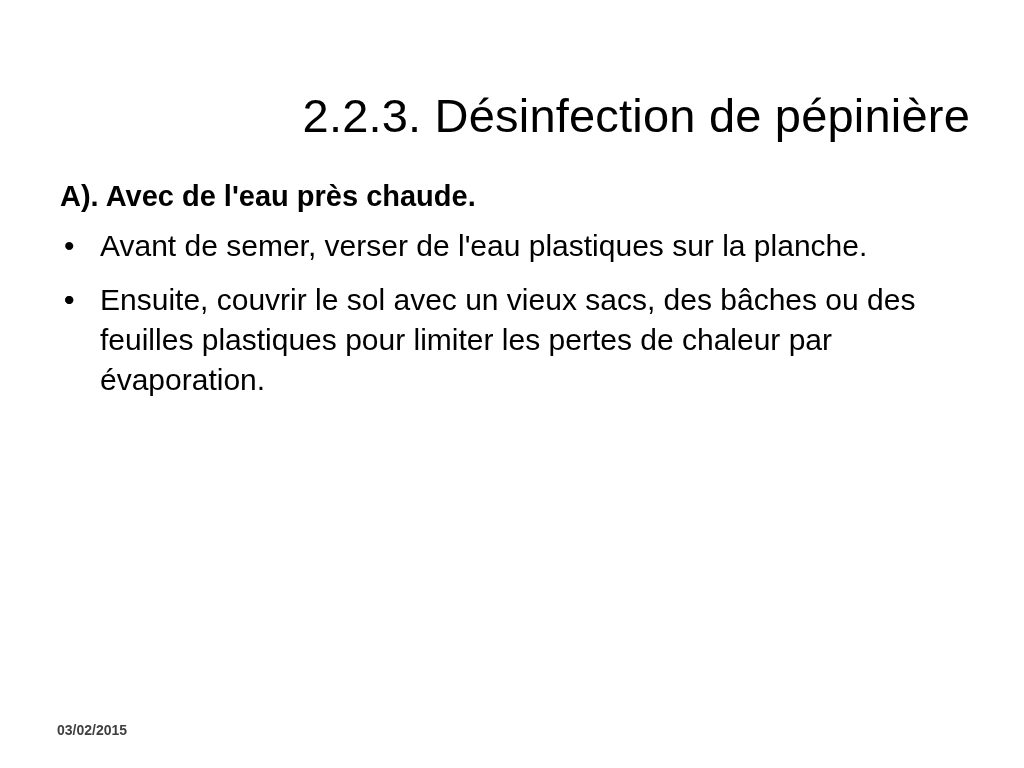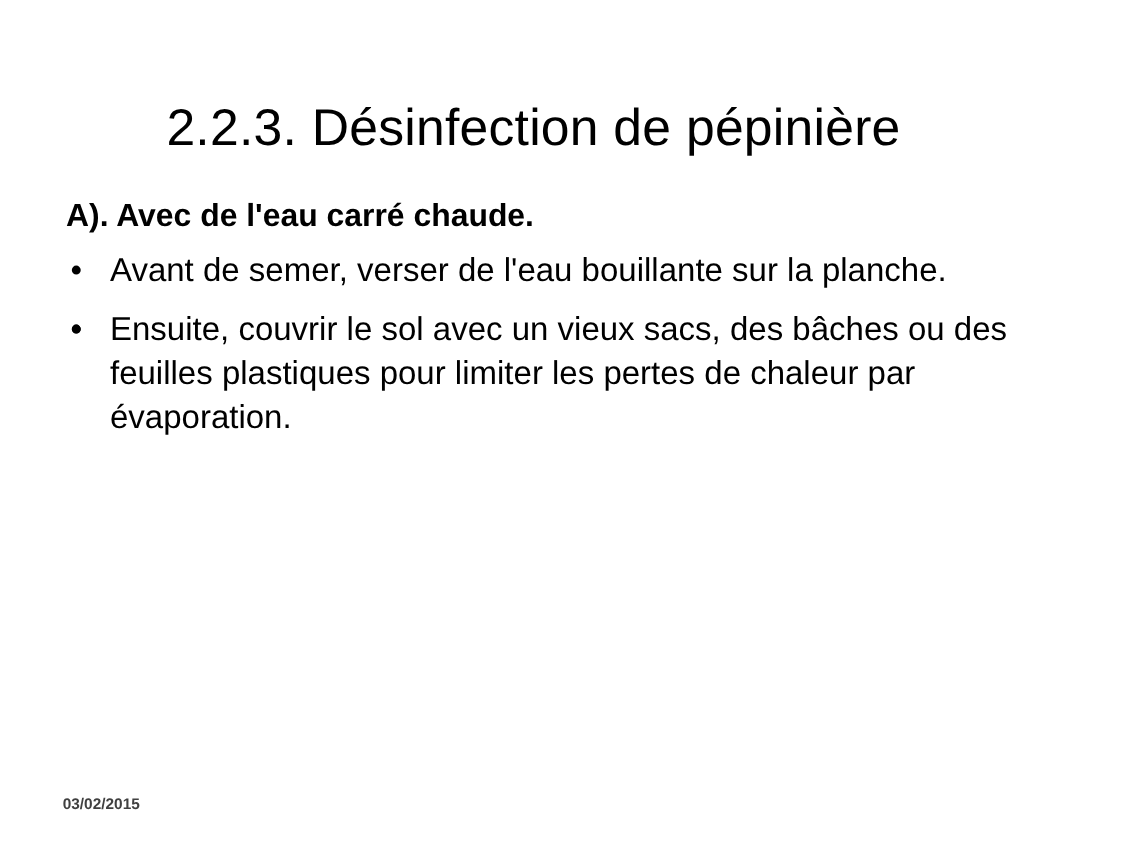--- a/index.html
+++ b/index.html
@@ -18,21 +18,21 @@
     position: relative;
     width: 1024px;
     height: 768px;
     box-sizing: border-box;
   }
   .slide-title {
     position: absolute;
     top: 58px;
     left: 0;
     width: 970px;
-    text-align: center;
+    text-align: right;
     font-size: 47px;
     font-weight: normal;
     line-height: 1.15;
     letter-spacing: 0.2px;
   }
   .body-block {
     position: absolute;
     top: 178px;
     left: 56px;
     width: 912px;
@@ -74,26 +74,26 @@
 </style>
 </head>
 <body>
 
 <div class="slide">
 
   <h1 class="slide-title">2.2.3. Désinfection de pépinière</h1>
 
   <div class="body-block">
 
-    <div class="subhead">A). Avec de l'eau carré chaude.</div>
+    <div class="subhead">A). Avec de l'eau près chaude.</div>
 
     <ul class="bullets">
       <li>
         <span class="dot">•</span>
-        <span>Avant de semer, verser de l'eau bouillante sur la planche.</span>
+        <span>Avant de semer, verser de l'eau plastiques sur la planche.</span>
       </li>
       <li>
         <span class="dot">•</span>
       </li>
       <li>
         <span class="dot">•</span>
         <span>Ensuite, couvrir le sol avec un vieux sacs, des bâches ou des feuilles plastiques  pour limiter les pertes de chaleur par évaporation.</span>
       </li>
     </ul>
 

